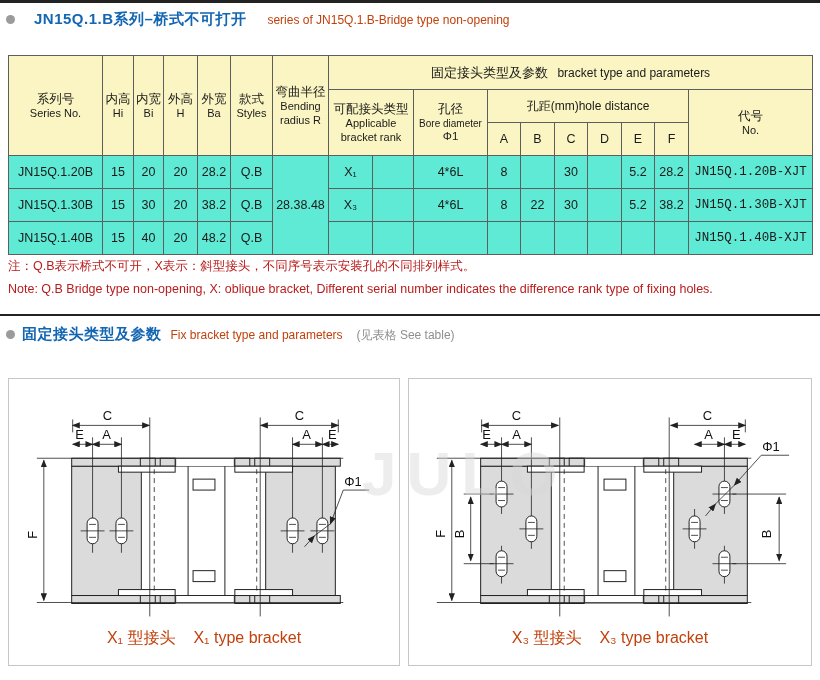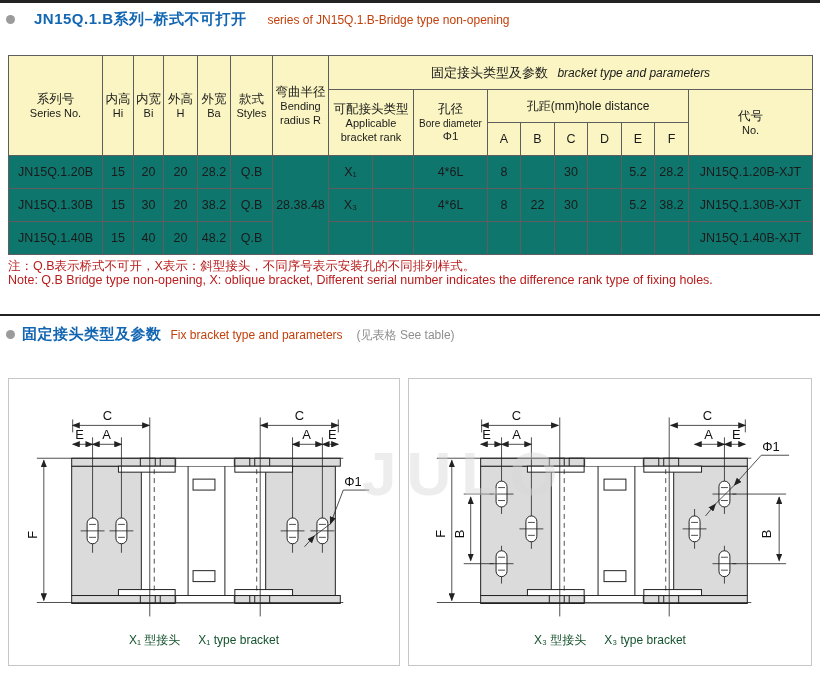--- a/index.html
+++ b/index.html
@@ -17,35 +17,35 @@
 
   table.spec{position:absolute;left:8px;top:55px;width:804px;border-collapse:collapse;table-layout:fixed;}
   table.spec th,table.spec td{border:1px solid #5e5e5e;padding:0 2px;text-align:center;vertical-align:middle;
         font-size:12.5px;font-weight:normal;overflow:hidden;}
   table.spec thead th{background:#faf5c2;}
   table.spec .zh{display:block;font-size:12.5px;line-height:1.3;}
   table.spec .en{display:block;font-size:11px;line-height:1.25;}
   table.spec .en-small{display:block;font-size:10px;line-height:1.2;}
   table.spec .phi{display:block;font-size:11.5px;line-height:1.2;}
   table.spec .gzh{font-size:13px;}
-  table.spec .gen{font-size:12px;margin-left:6px;font-style:italic;}
+  table.spec .gen{font-size:12px;margin-left:6px;}
   tr.hr1{height:34px;} tr.hr2{height:33px;} tr.hr3{height:33px;}
-  tbody tr{height:33px;background:#0f766e;}
+  tbody tr{height:33px;background:#5eead4;}
   td.left{text-align:left;padding-left:10px;}
-  td.code{text-align:left;padding-left:6px;}
+  td.code{text-align:left;padding-left:6px;font-family:Liberation Mono, monospace;}
 
   .note{position:absolute;left:8px;font-size:12.5px;color:#b91c1c;white-space:nowrap;}
   #note-zh{top:258px;}
-  #note-en{top:273px;}
+  #note-en{top:282px;}
 
   .panel{position:absolute;top:378px;height:288px;background:#fff;border:1px solid #c6c6c6;box-sizing:border-box;}
   #panel-x1{left:8px;width:392px;}
   #panel-x3{left:408px;width:404px;}
   .panel svg{position:absolute;left:0;top:0;}
-  .cap{position:absolute;left:0;bottom:16px;width:100%;text-align:center;font-size:12px;color:#14532d;}
+  .cap{position:absolute;left:0;bottom:16px;width:100%;text-align:center;font-size:16px;color:#c2410c;}
   .cap .gap{display:inline-block;width:18px;}
 
   .watermark{position:absolute;left:362px;top:438px;width:310px;font-size:62px;font-weight:bold;
         color:rgba(215,215,215,0.45);letter-spacing:10px;z-index:5;pointer-events:none;}
 
   svg text{font-family:"Liberation Sans",sans-serif;font-size:13px;fill:#111;}
 </style>
 </head>
 <body>
 

